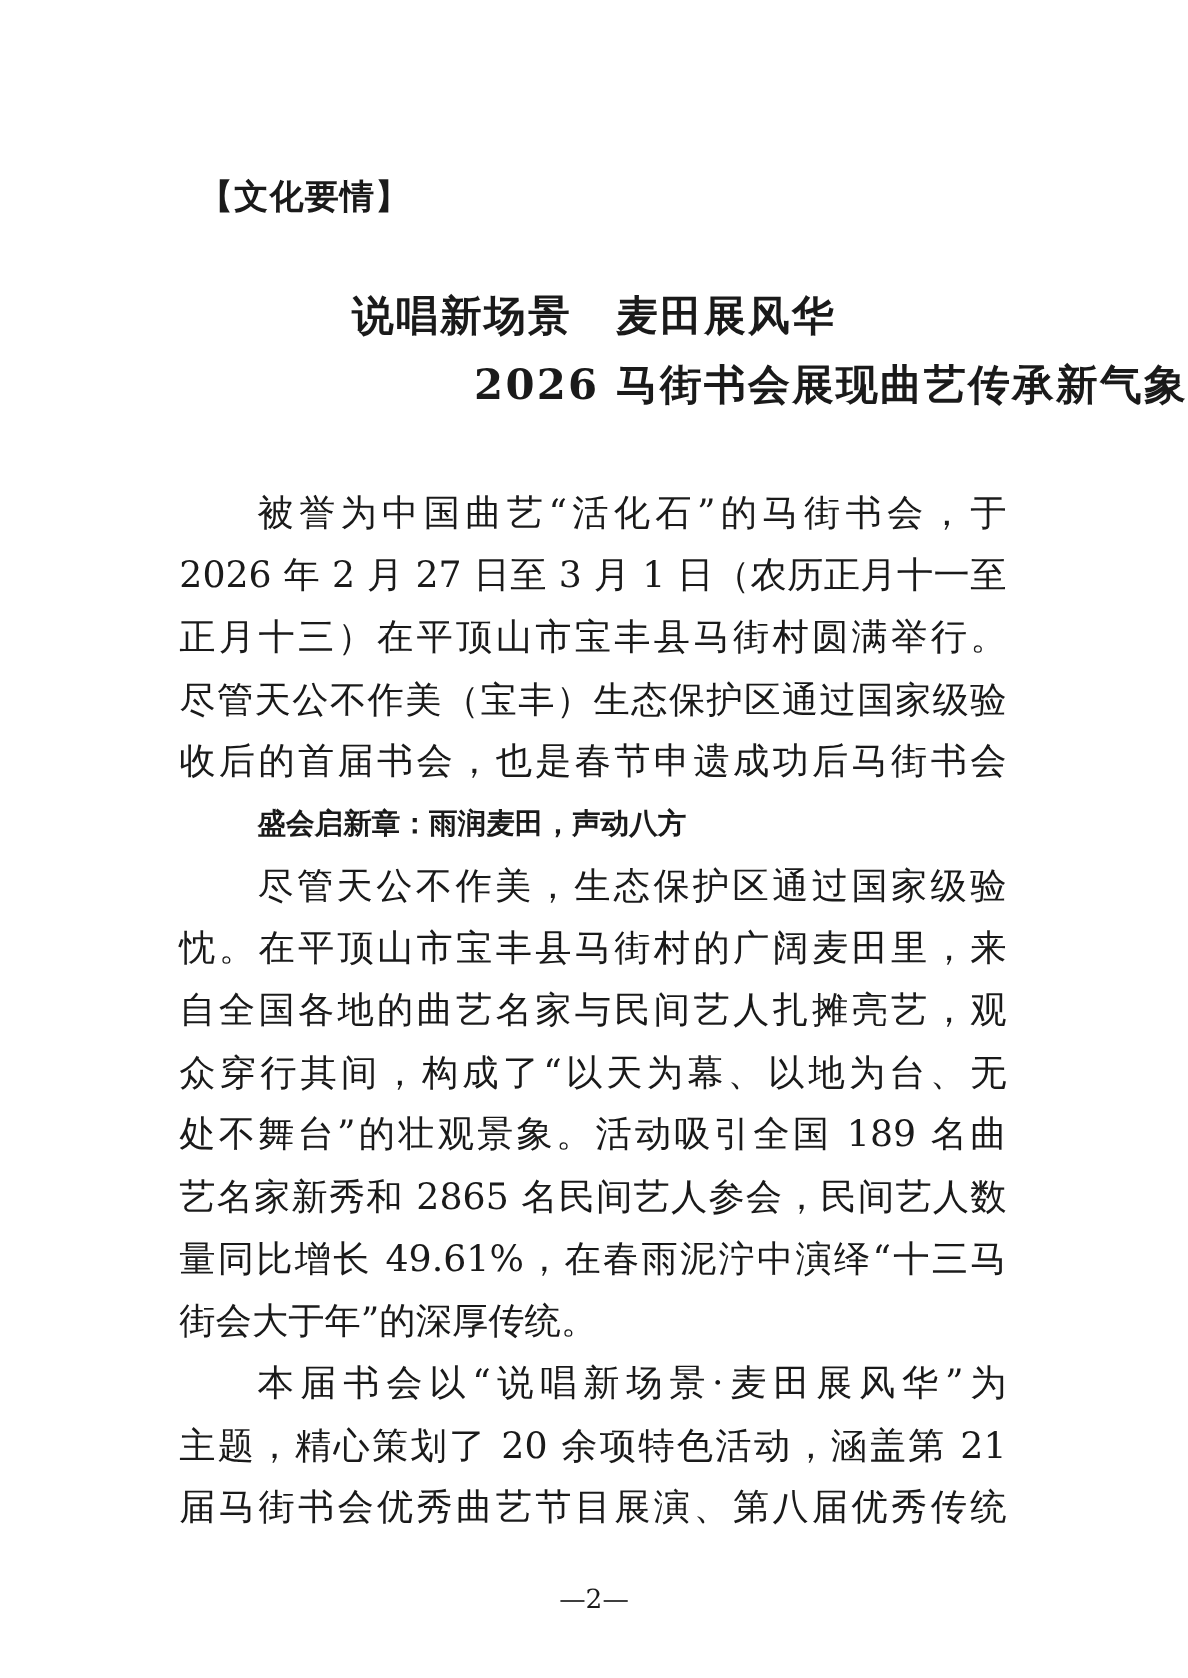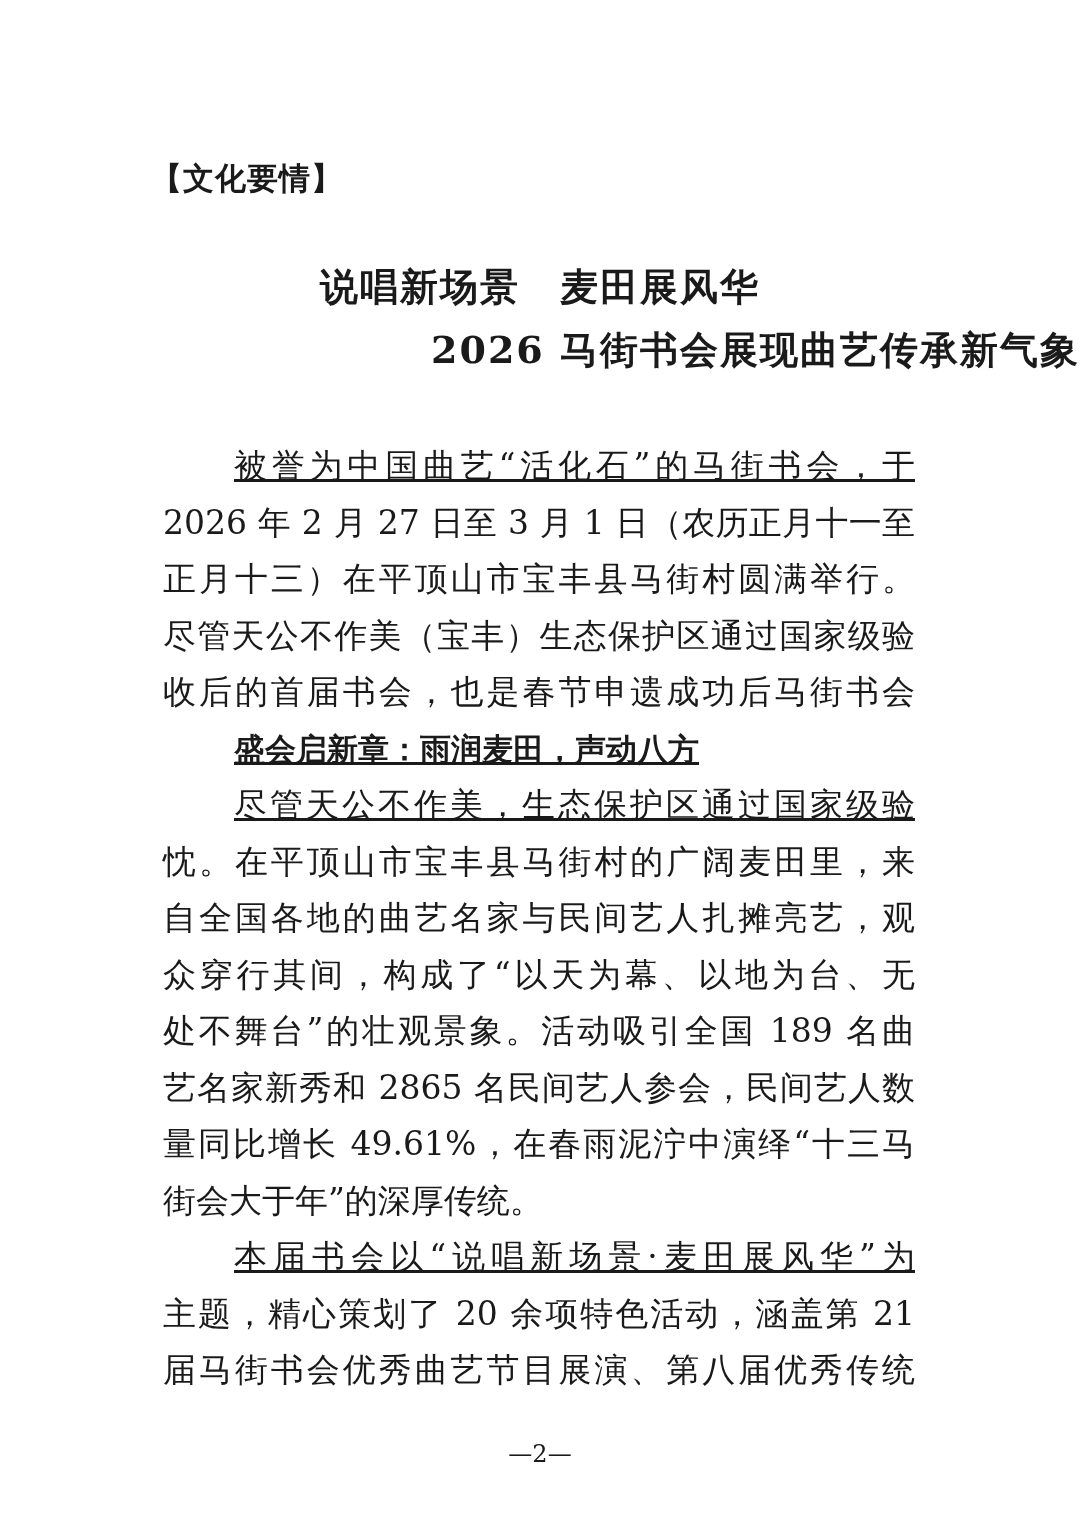--- a/index.html
+++ b/index.html
@@ -1,31 +1,31 @@
 <!DOCTYPE html>
 <html><head>
 <meta charset="utf-8">
 <style>
   html, body { margin: 0; padding: 0; background: #ffffff; }
   body { width: 1080px; height: 1525px; position: relative; overflow: hidden;
          font-family: "DejaVu Serif", "Liberation Serif", serif; color: #1a1a1a; }
   .page { position: absolute; left: 0; top: 0; width: 1080px; height: 1525px; }
-  .section-tag { position: absolute; left: 151px; top: 158px; font-size: 31px;
+  .section-tag { position: absolute; left: 181px; top: 158px; font-size: 31px;
                  font-family: "DejaVu Sans", "Liberation Sans", sans-serif; font-weight: bold; letter-spacing: 1px; }
   .title { position: absolute; left: 0; width: 1080px; text-align: center; font-weight: bold;
            font-size: 38px; letter-spacing: 2px; }
   .title.l1 { top: 262px; }
   .title.l2 { top: 325px; text-align: right; }
   .body { position: absolute; left: 163px; width: 752px; top: 438px; }
   .line { height: 56.5px; font-size: 33px; line-height: 56.5px; white-space: nowrap;
           text-align: justify; text-align-last: justify; letter-spacing: 0; }
   .line.last { text-align-last: left; }
-  .indent { padding-left: 71px; text-decoration: underline; }
+  .indent { padding-left: 71px; }
   .subhead { font-family: "DejaVu Sans", "Liberation Sans", sans-serif; font-weight: bold;
-             text-align-last: left; font-size: 31px; }
+             text-align-last: left; font-size: 26px; }
   .pagenum { position: absolute; left: 0; width: 1080px; top: 1440px; text-align: center; font-size: 24px; }
 </style>
 </head>
 <body>
 
 <div class="page">
   <div class="section-tag">【文化要情】</div>
   <div class="title l1">说唱新场景　麦田展风华</div>
   <div class="title l2">2026 马街书会展现曲艺传承新气象</div>
 

